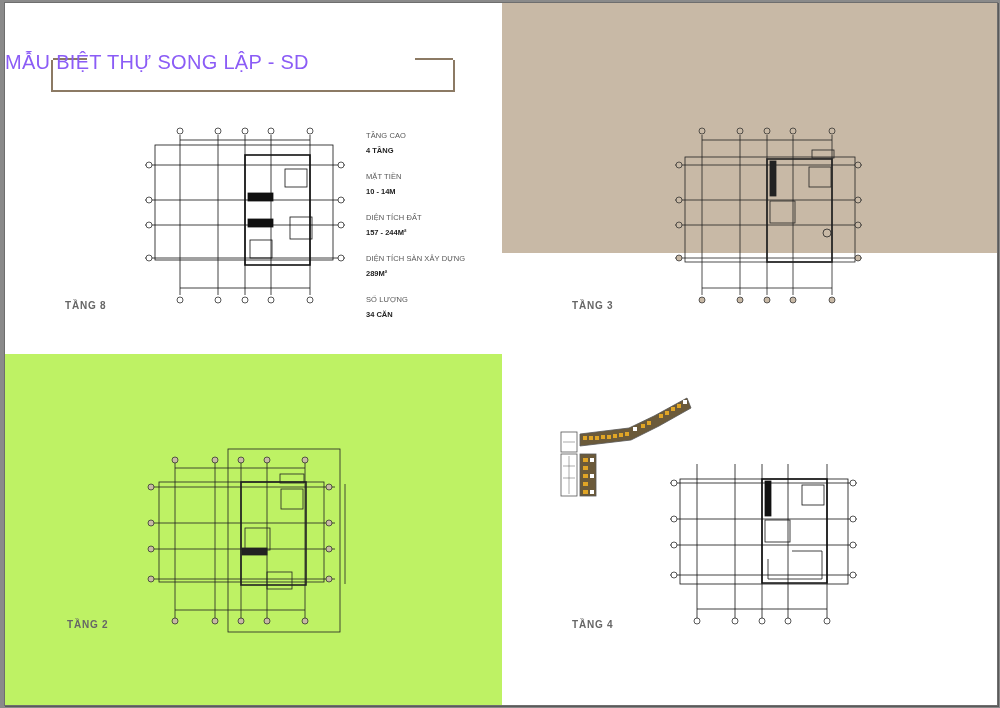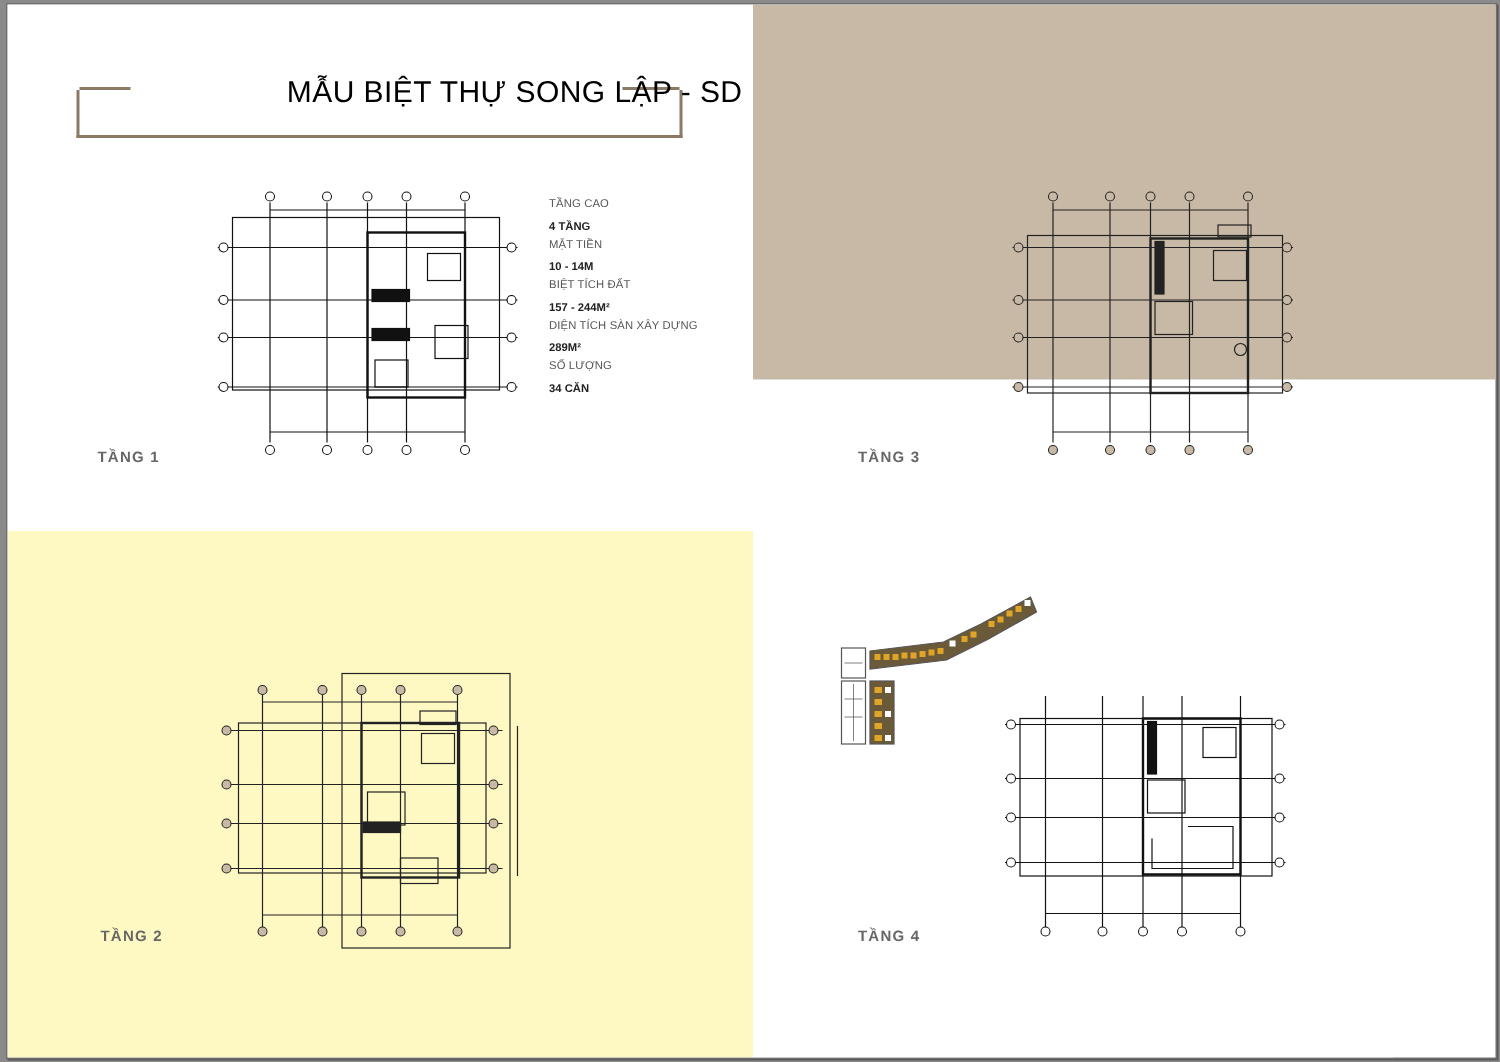--- a/index.html
+++ b/index.html
@@ -12,39 +12,39 @@
   .page {
     position: absolute; left: 4px; top: 2px; width: 992px; height: 702px;
     background: #ffffff;
     border: 1px solid #6e6e6e;
     box-shadow: 1px 1px 0 #5a5a5a;
     overflow: hidden;
   }
   .quad { position: absolute; }
   .q1 { left: 0; top: 0; width: 497px; height: 351px; background: #ffffff; }
   .q3 { left: 497px; top: 0; width: 495px; height: 250px; background: #c8b9a6; padding-left: 17px; }
-  .q2 { left: 0; top: 351px; width: 497px; height: 351px; background: #fef9c3; }
+  .q2 { left: 0; top: 351px; width: 497px; height: 351px; background: #bef264; }
   .q4 { left: 497px; top: 351px; width: 427px; height: 351px; background: #ffffff; }
 
   .title-frame {
     position: absolute; left: 46px; top: 57px; width: 400px; height: 30px;
     border-left: 2px solid #8c7a64; border-right: 2px solid #8c7a64; border-bottom: 2px solid #8c7a64;
   }
   .title-frame::before, .title-frame::after {
     content: ""; position: absolute; top: -2px; height: 2px; background: #8c7a64;
   }
   .title-frame::before { left: 0; width: 34px; }
   .title-frame::after { right: 0; width: 38px; }
   .title-text {
-    position: absolute; left: 0; width: 490px; top: 48px; text-align: right;
-    font-size: 20px; color: #000000; letter-spacing: 0.3px;
+    position: absolute; left: 0; width: 490px; top: 48px; text-align: left;
+    font-size: 20px; color: #8b5cf6; letter-spacing: 0.3px;
   }
 
   .specs { position: absolute; left: 361px; top: 128px; width: 130px; }
-  .spec-label { font-size: 7.5px; color: #555; margin-top: 3px; letter-spacing: 0.1px; }
+  .spec-label { font-size: 7.5px; color: #555; margin-top: 17px; letter-spacing: 0.1px; }
   .spec-label:first-child { margin-top: 0; }
   .spec-value { font-size: 7.5px; color: #222; font-weight: bold; margin-top: 6px; }
 
   .floor-label {
     position: absolute; font-size: 10px; font-weight: bold; color: #666; letter-spacing: 0.8px;
   }
 
   .plan { position: absolute; }
   .plan svg { display: block; }
 </style>
@@ -100,29 +100,29 @@
             <circle cx="196" cy="133" r="3"></circle>
         </g>
       </svg>
     </div>
 
     <div class="specs">
       <div class="spec-label">TẦNG CAO</div>
       <div class="spec-value">4 TẦNG</div>
       <div class="spec-label">MẶT TIỀN</div>
       <div class="spec-value">10 - 14M</div>
-      <div class="spec-label">BIỆT TÍCH ĐẤT</div>
+      <div class="spec-label">DIỆN TÍCH ĐẤT</div>
       <div class="spec-value">157 - 244M²</div>
       <div class="spec-label">DIỆN TÍCH SÀN XÂY DỰNG</div>
       <div class="spec-value">289M²</div>
       <div class="spec-label">SỐ LƯỢNG</div>
       <div class="spec-value">34 CĂN</div>
     </div>
 
-    <div class="floor-label" style="left:60px; top:297px;">TẦNG 1</div>
+    <div class="floor-label" style="left:60px; top:297px;">TẦNG 8</div>
   </div>
 
   <div class="quad q3">
     <div class="plan" style="left:165px; top:122px;">
       <svg width="200" height="185" viewBox="0 0 200 185">
         <g stroke="#222" fill="none" stroke-width="0.8">
           <rect x="18" y="32" width="170" height="105"></rect>
           <line x1="35" y1="10" x2="35" y2="170"></line>
             <line x1="73" y1="10" x2="73" y2="170"></line>
           <line x1="100" y1="10" x2="100" y2="170"></line>

